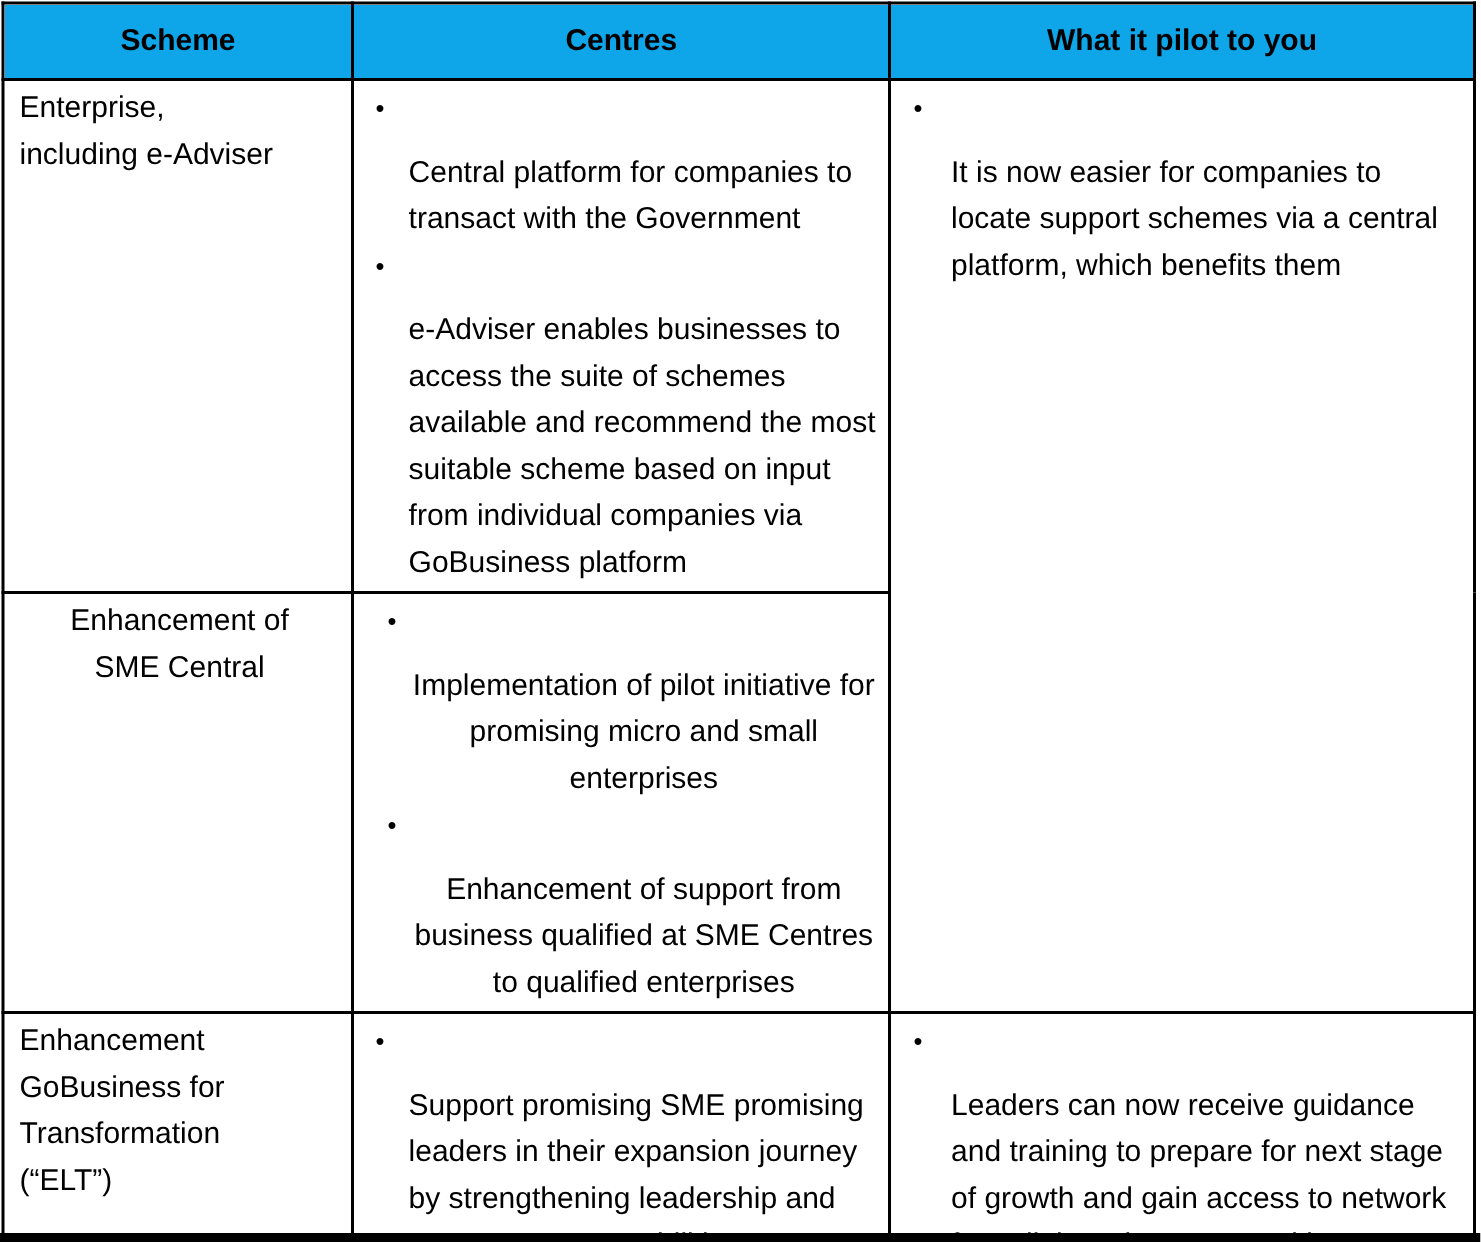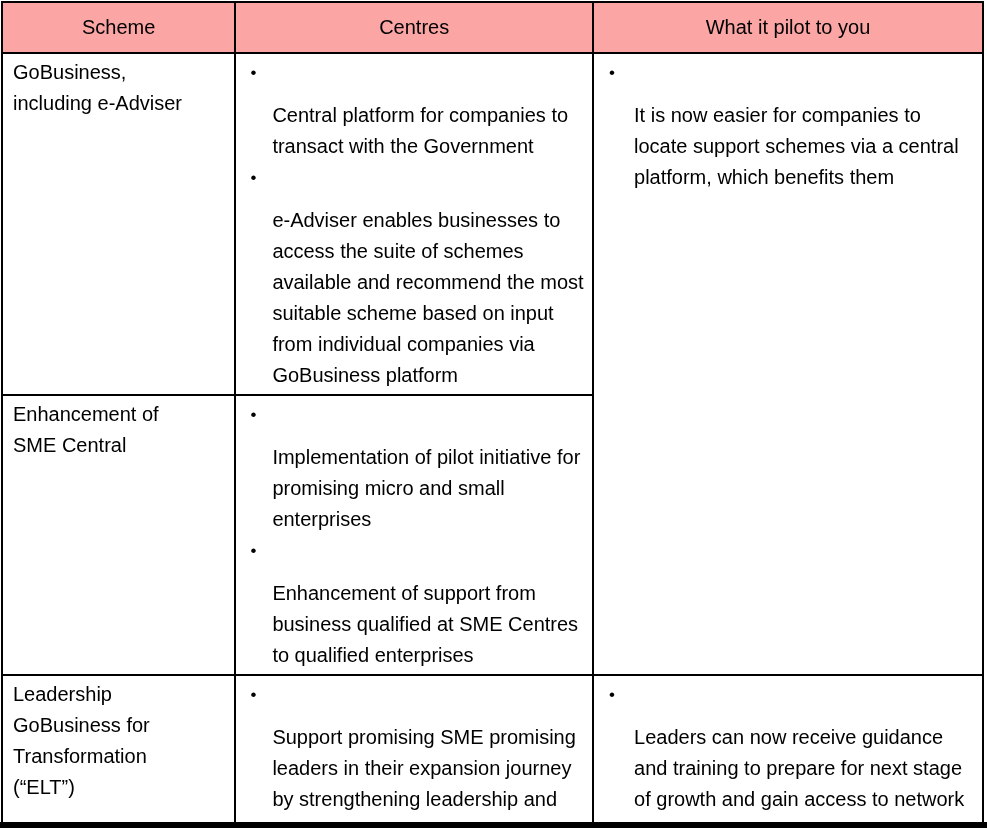--- a/index.html
+++ b/index.html
@@ -24,32 +24,32 @@
   .schemes-table th,
   .schemes-table td {
     border: 2px solid #000000;
     vertical-align: top;
     font-size: 20px;
     line-height: 31px;
     padding: 0;
     overflow: hidden;
   }
   .schemes-table th {
-    background: #fca5a5;
-    font-weight: normal;
+    background: #0ea5e9;
+    font-weight: bold;
     text-align: center;
     vertical-align: middle;
     height: 49px;
   }
   .col-scheme  { width: 231px; }
   .col-summary { width: 354px; }
   .col-meaning { width: 386px; }
 
   tr.row-1 { height: 340px; }
-  tr.row-2 { height: 234px; }
+  tr.row-2 { height: 234px; text-align: center; }
   tr.row-3 { height: 184px; }
 
   td.scheme-cell {
     padding: 3px 8px 3px 10px;
   }
   td.bullets-cell {
     padding: 3px 6px 3px 0;
   }
   .bullet-item {
     display: flex;
@@ -96,21 +96,21 @@
   <thead>
     <tr>
       <th>Scheme</th>
       <th>Centres</th>
       <th>What it pilot to you</th>
     </tr>
   </thead>
   <tbody>
     <tr class="row-1">
       <td class="scheme-cell">
-        <div class="scheme-line">GoBusiness,</div>
+        <div class="scheme-line">Enterprise,</div>
         <div class="scheme-line">including e-Adviser</div>
       </td>
       <td class="bullets-cell">
         <div class="bullet-item">
           <span class="bullet-glyph">•</span>
           <span class="bullet-text">Central platform for companies to transact with the Government</span>
         </div>
         <div class="bullet-item">
           <span class="bullet-glyph">•</span>
           <span class="bullet-text">e-Adviser enables businesses to access the suite of schemes available and recommend the most suitable scheme based on input from individual companies via GoBusiness platform</span>
@@ -134,21 +134,21 @@
           <span class="bullet-text">Implementation of pilot initiative for promising micro and small enterprises</span>
         </div>
         <div class="bullet-item">
           <span class="bullet-glyph">•</span>
           <span class="bullet-text">Enhancement of support from business qualified at SME Centres to qualified enterprises</span>
         </div>
       </td>
     </tr>
     <tr class="row-3">
       <td class="scheme-cell">
-        <div class="scheme-line">Leadership</div>
+        <div class="scheme-line">Enhancement</div>
         <div class="scheme-line">GoBusiness for</div>
         <div class="scheme-line">Transformation</div>
         <div class="scheme-line">(“ELT”)</div>
       </td>
       <td class="bullets-cell">
         <div class="bullet-item">
           <span class="bullet-glyph">•</span>
           <span class="bullet-text">Support promising SME promising leaders in their expansion journey by strengthening leadership and management capabilities</span>
         </div>
       </td>

